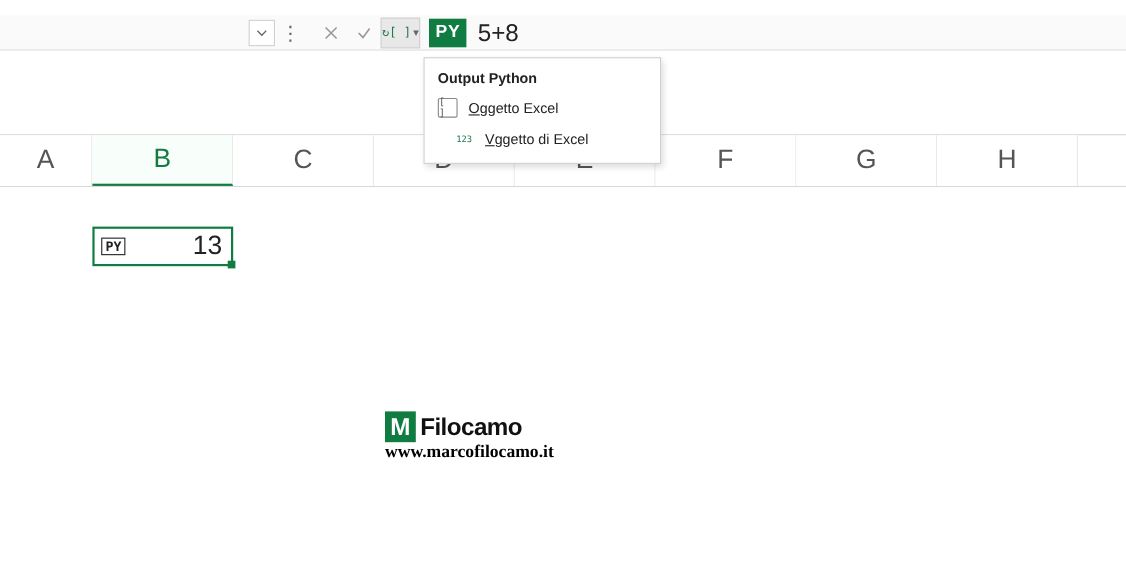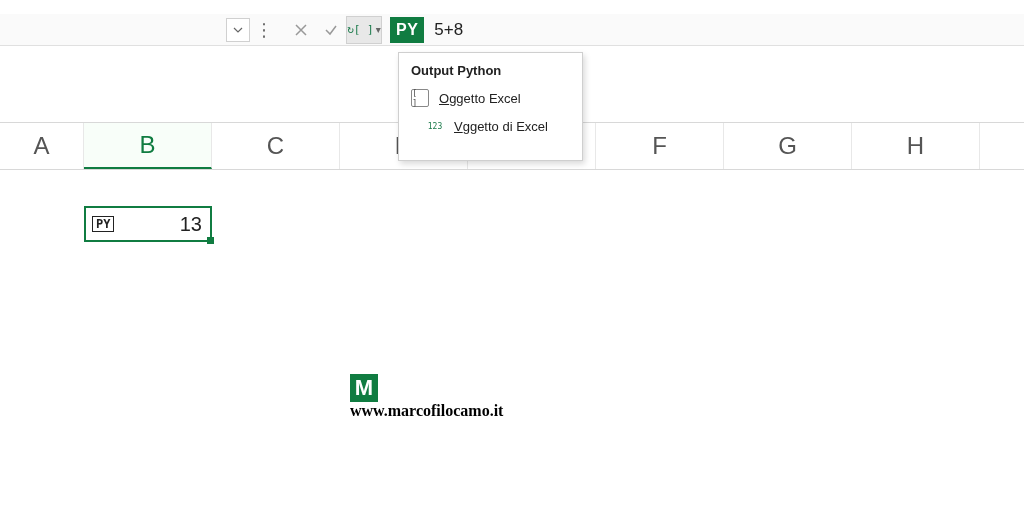--- a/index.html
+++ b/index.html
@@ -80,36 +80,36 @@
   .py-badge-fb {
     background: #107c41;
     color: #fff;
     font-weight: 700;
     font-size: 16px;
     padding: 4px 6px;
     margin-left: 2px;
     letter-spacing: 0.5px;
   }
   .formula-text {
-    font-size: 17px;
+    font-size: 22px;
     color: #222;
     padding-left: 10px;
   }
 
   
   .dropdown {
     position: absolute;
     top: 52px;
-    left: 398px;
-    width: 185px;
+    left: 385px;
+    width: 216px;
     background: #fff;
     border: 1px solid #cfcfcf;
     box-shadow: 2px 3px 6px rgba(0,0,0,0.15);
     z-index: 10;
-    padding: 6px 0 20px 0;
+    padding: 6px 0 8px 0;
   }
   .dropdown-title {
     font-weight: 700;
     font-size: 13px;
     padding: 4px 12px 6px 12px;
     color: #222;
   }
   .dropdown-item {
     display: flex;
     align-items: center;
@@ -193,21 +193,21 @@
   }
   .cell-py-tag {
     border: 1.5px solid #222;
     padding: 0 3px;
     font-family: Consolas, monospace;
     font-size: 12px;
     font-weight: 700;
     color: #222;
   }
   .cell-value {
-    font-size: 20px;
+    font-size: 24px;
     color: #222;
   }
 
   
   .brand {
     position: absolute;
     top: 204px;
     left: 350px;
   }
   .brand-logo-row {
@@ -299,16 +299,17 @@
 
 <div class="grid">
   <div class="selected-cell">
     <span class="cell-py-tag">PY</span>
     <span class="cell-value">13</span>
   </div>
 
   <div class="brand">
     <div class="brand-logo-row">
       <div class="brand-m">M</div>
+      <div class="brand-name">Filocamo</div>
     </div>
     <div class="brand-url">www.marcofilocamo.it</div>
   </div>
 </div>
 
 </body></html>

